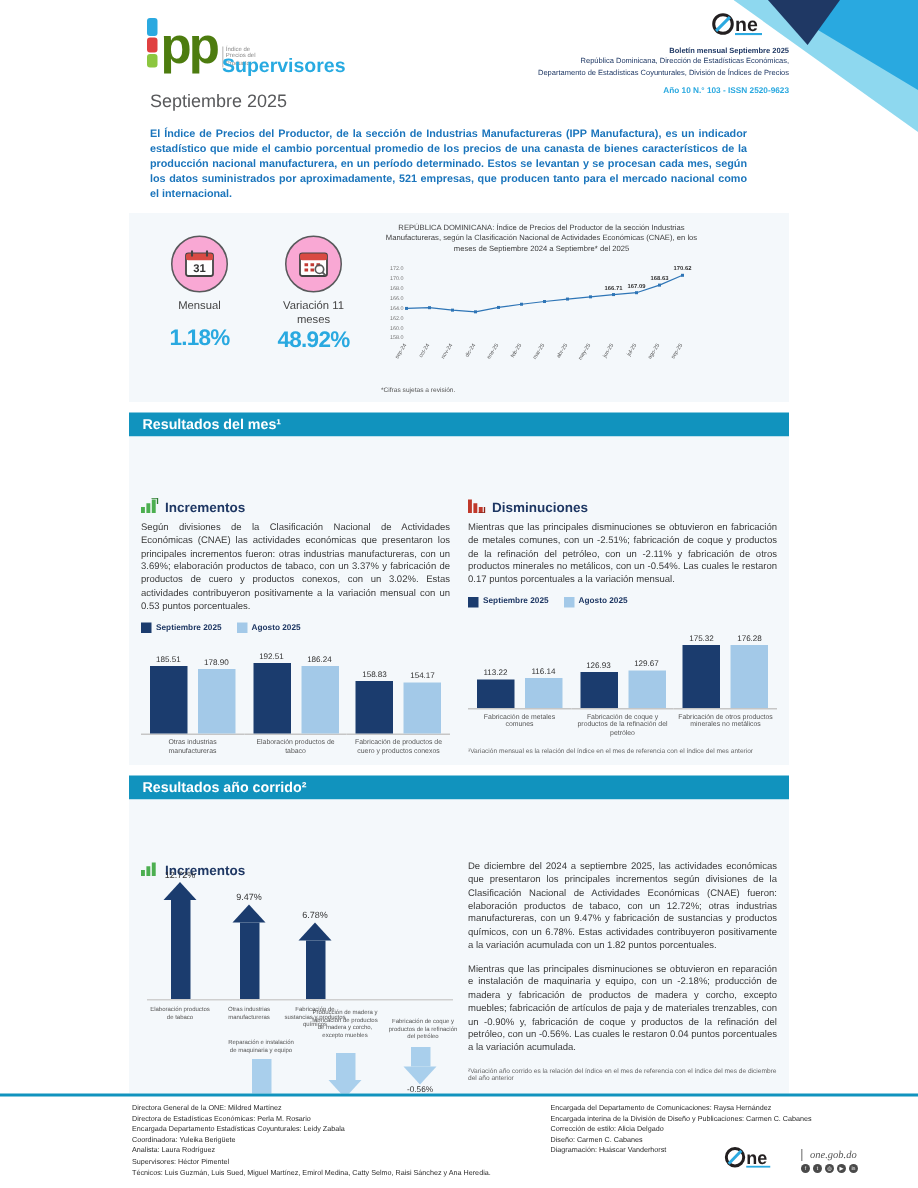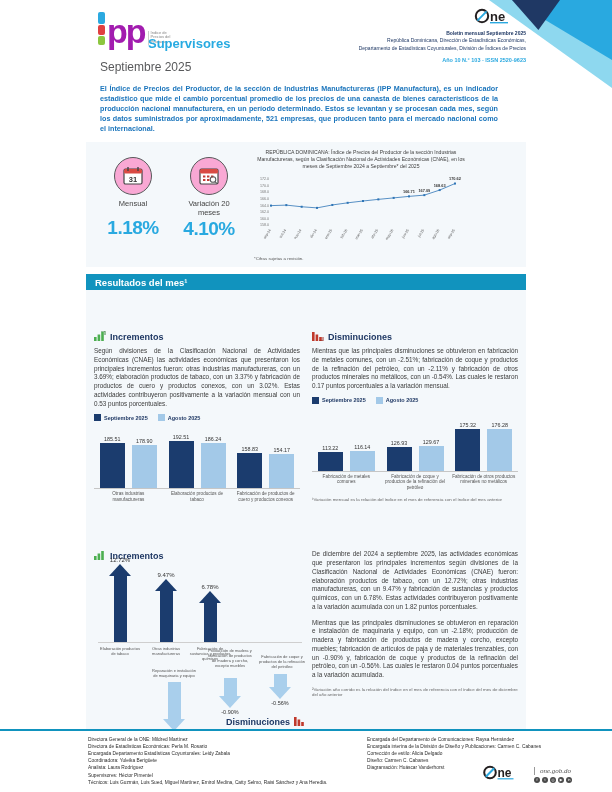--- a/index.html
+++ b/index.html
@@ -19,21 +19,21 @@
   .inner { position:absolute; left:86px; top:0; width:440px; }
 
   
   .hdr { position:relative; height:78px; padding-top:12px; }
   .ipp-logo { position:absolute; left:12px; top:12px; display:flex; align-items:flex-end; }
   .ipp-i { display:flex; flex-direction:column; gap:1px; margin-right:2px; }
   .seg { width:7px; height:10px; border-radius:2px; }
   .seg.b1 { background:#2BA9E0; height:12px; }
   .seg.b2 { background:#E04040; }
   .seg.b3 { background:#8CC63F; height:9px; }
-  .ipp-p { font-size:34px; font-weight:bold; color:#a21caf; line-height:0.8; letter-spacing:-2px; }
+  .ipp-p { font-size:34px; font-weight:bold; color:#4d7c0f; line-height:0.8; letter-spacing:-2px; }
   .ipp-sub { font-size:4px; color:#888; width:30px; margin-left:3px; line-height:1.2; border-left:1px solid #ccc; padding-left:2px; }
   .sector { position:absolute; left:62px; top:36px; font-size:13px; font-weight:bold; color:#27AAE1; }
   .period { position:absolute; left:14px; top:60px; font-size:12px; color:#58595B; }
 
   .masthead { position:absolute; right:0; top:8px; width:230px; text-align:right; }
   .one-logo { display:inline-block; margin-bottom:2px; }
   .mast-line { font-size:5px; color:#1F3864; line-height:1.45; }
   .mast-line.first { font-weight:bold; }
   .issue { font-size:5.5px; font-weight:bold; color:#2BA9E0; margin-top:5px; }
 
@@ -45,21 +45,21 @@
              padding:2.5px 9px; margin-top:7px; }
   .sec-body { background:#F4F8FB; padding:7px 8px 6px 8px; }
 
   
   .var-wrap { display:flex; }
   .var-items { display:flex; gap:14px; padding:8px 4px 0 8px; }
   .var-item { width:62px; text-align:center; }
   .var-circle { width:38px; height:38px; border:1.6px solid #58595B; border-radius:50%;
                 margin:0 auto 5px auto; display:flex; align-items:center; justify-content:center; background:#f9a8d4; }
   .var-label { font-size:7.5px; color:#444; min-height:17px; line-height:1.15; }
-  .var-value { font-size:19px; font-weight:bold; color:#29A9E0; letter-spacing:-0.5px; }
+  .var-value { font-size:15px; font-weight:bold; color:#29A9E0; letter-spacing:-0.5px; }
 
   .chart-panel { margin-left:10px; width:214px; }
   .chart-title { font-size:5.1px; color:#404040; text-align:center; line-height:1.35; margin-bottom:2px; }
   .chart-note { font-size:4.4px; color:#555; margin-top:4px; }
 
   
   .two-col { display:flex; gap:12px; }
   .col { flex:1; min-width:0;margin-top:34px; }
   .h-inc, .h-dec { display:flex; align-items:center; gap:4px; font-size:9px; font-weight:bold;
                    color:#1F3864; margin-bottom:4px; }
@@ -180,22 +180,22 @@
                   <rect x="5" y="10.5" width="2.4" height="2"></rect>
                     <rect x="9" y="10.5" width="2.4" height="2"></rect>
                     <rect x="13" y="10.5" width="2.4" height="2"></rect>
                   <rect x="5" y="14" width="2.4" height="2"></rect>
                     <rect x="9" y="14" width="2.4" height="2"></rect>
                 </g>
                 <circle cx="15" cy="14.5" r="2.8" fill="none" stroke="#58595B" stroke-width="1.1"></circle>
                 <line x1="17" y1="16.6" x2="19" y2="18.6" stroke="#58595B" stroke-width="1.3"></line>
               </svg>
             </div>
-            <div class="var-label">Variación 20 meses</div>
-            <div class="var-value">4.10%</div>
+            <div class="var-label">Variación 11 meses</div>
+            <div class="var-value">48.92%</div>
           </div>
         </div>
 
         <div class="chart-panel">
           <div class="chart-title">REPÚBLICA DOMINICANA: Índice de Precios del Productor de la sección Industrias Manufactureras, según la Clasificación Nacional de Actividades Económicas (CNAE), en los meses de Septiembre 2024 a Septiembre* del 2025</div>
           <div id="index-chart"><svg width="208" height="76" viewBox="0 0 208 76">
                 <text x="15" y="54.3" font-size="3.6" text-anchor="end" fill="#777">158.0</text>
                 <text x="15" y="47.72857142857143" font-size="3.6" text-anchor="end" fill="#777">160.0</text>
                 <text x="15" y="41.15714285714286" font-size="3.6" text-anchor="end" fill="#777">162.0</text>
                 <text x="15" y="34.58571428571429" font-size="3.6" text-anchor="end" fill="#777">164.0</text>
@@ -371,20 +371,21 @@
                   </div>
               </div>
               <div class="bcat">Fabricación de otros productos minerales no metálicos</div>
             </div>
           </div>
           <div class="footnote">¹Variación mensual es la relación del índice en el mes de referencia con el índice del mes anterior</div>
         </div>
       </div>
     </div>
 
+    <div class="sec-bar">Resultados año corrido²</div>
     <div class="sec-body">
       <div class="two-col">
         <div class="col">
           <div class="h-inc">
             <span>
               <svg width="12" height="10" viewBox="0 0 12 10">
                 <rect x="0" y="6" width="2.6" height="4" fill="#4CAF50"></rect>
                 <rect x="3.6" y="3.5" width="2.6" height="6.5" fill="#4CAF50"></rect>
                 <rect x="7.2" y="1" width="2.6" height="9" fill="#4CAF50"></rect>
               </svg>

